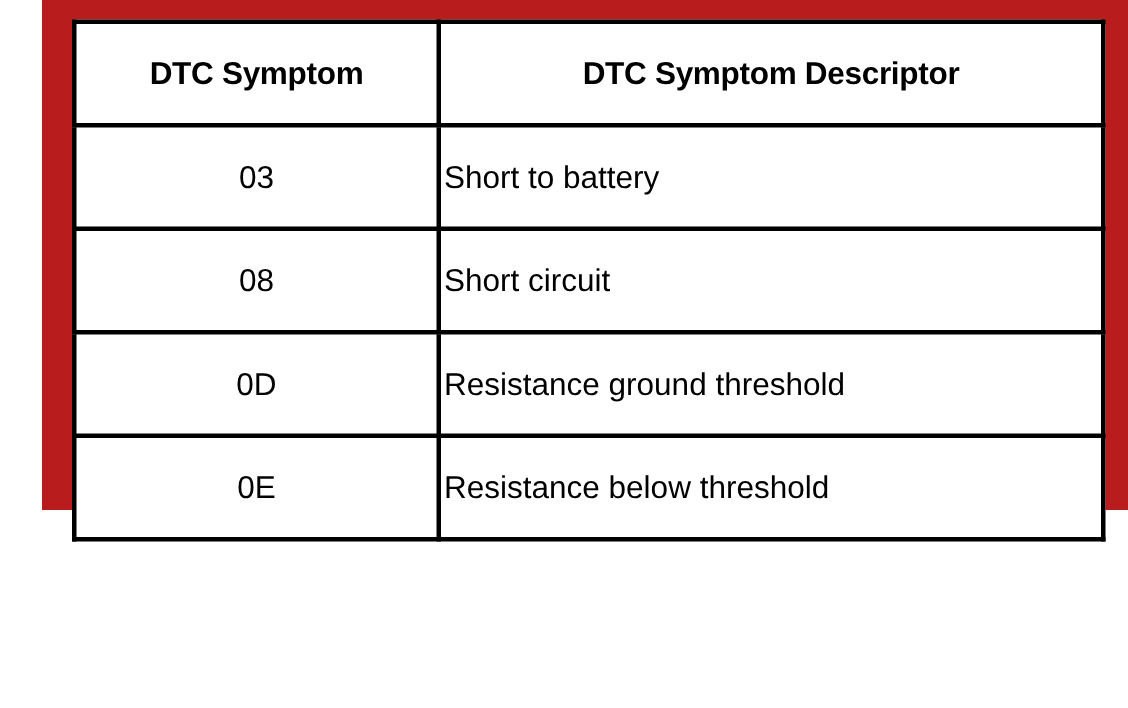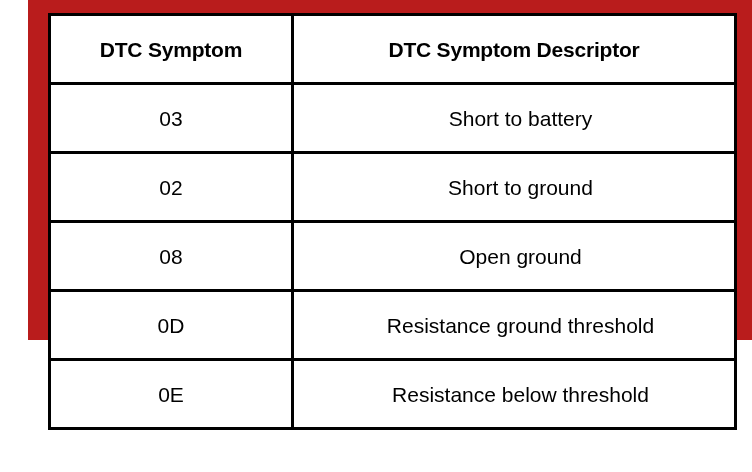--- a/index.html
+++ b/index.html
@@ -47,24 +47,24 @@
     text-align: center;
     letter-spacing: -0.2px;
     font-stretch: condensed;
   }
   .dtc-table td.sym {
     text-align: center;
     font-size: 21px;
     font-weight: normal;
   }
   .dtc-table td.desc {
-    text-align: center;
+    text-align: left;
     font-size: 21px;
     font-weight: normal;
-    padding-left: 13px;
+    padding-left: 2px;
   }
   .cell-inner {
     display: block;
     line-height: 1;
   }
 </style>
 </head>
 <body>
 
 <div class="page">
@@ -88,32 +88,24 @@
       <tr>
         <td class="sym">
           <span class="cell-inner">03</span>
         </td>
         <td class="desc">
           <span class="cell-inner">Short to battery</span>
         </td>
       </tr>
       <tr>
         <td class="sym">
-          <span class="cell-inner">02</span>
-        </td>
-        <td class="desc">
-          <span class="cell-inner">Short to ground</span>
-        </td>
-      </tr>
-      <tr>
-        <td class="sym">
           <span class="cell-inner">08</span>
         </td>
         <td class="desc">
-          <span class="cell-inner">Open ground</span>
+          <span class="cell-inner">Short circuit</span>
         </td>
       </tr>
       <tr>
         <td class="sym">
           <span class="cell-inner">0D</span>
         </td>
         <td class="desc">
           <span class="cell-inner">Resistance ground threshold</span>
         </td>
       </tr>

